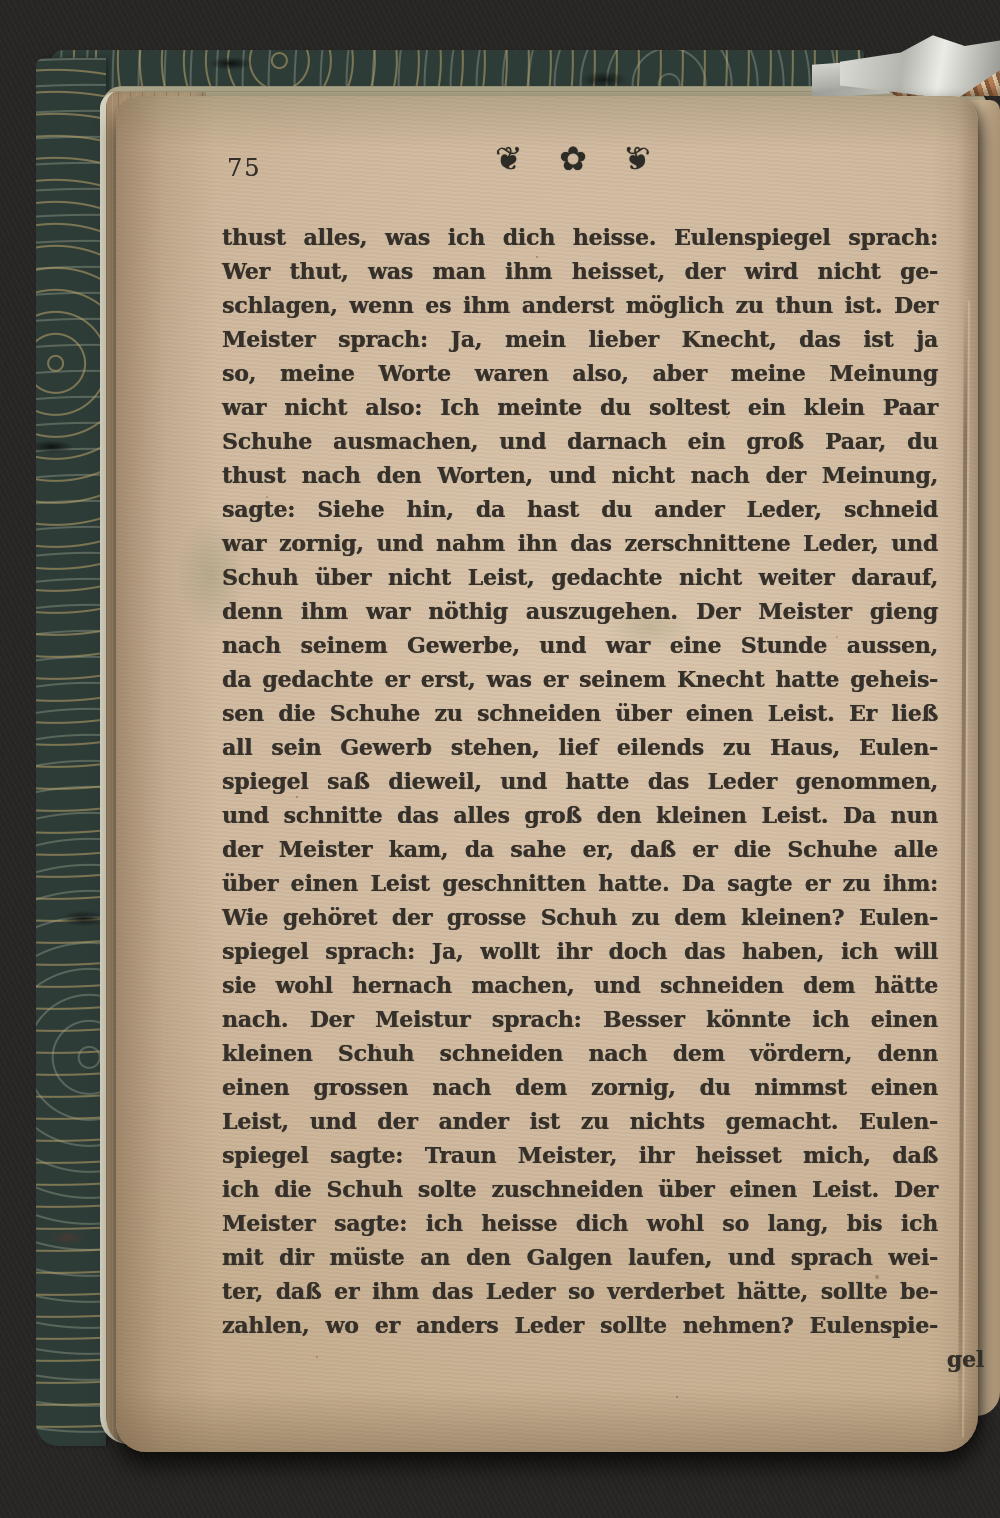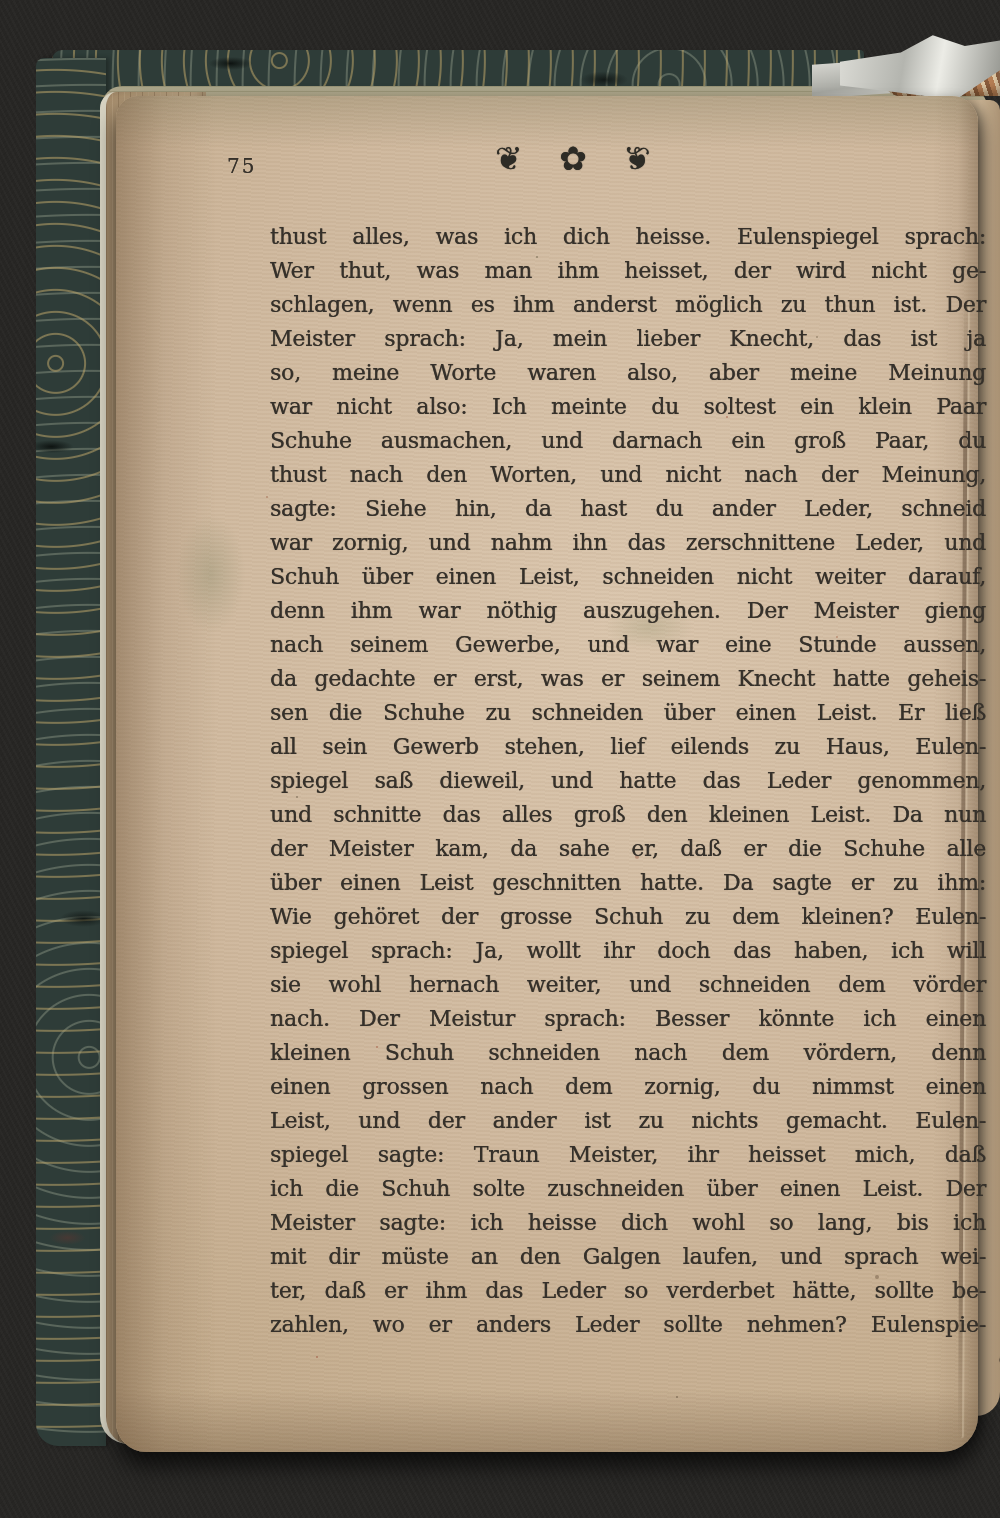--- a/index.html
+++ b/index.html
@@ -115,38 +115,37 @@
   .smudge-b{left:60px;top:418px;width:70px;height:120px;background:radial-gradient(ellipse, rgba(95,110,75,.22), transparent 70%);}
   .crease{
     position:absolute;left:961px;top:300px;width:4px;height:1138px;border-radius:2px;
     background:linear-gradient(180deg, transparent, rgba(80,60,42,.45) 12%, rgba(80,60,42,.4) 86%, transparent);
     box-shadow:2px 0 1px rgba(240,226,200,.3);
     transform:rotate(.3deg);
   }
   
   .page-number{
     position:absolute;left:227px;top:154px;
-    font-size:20px;color:var(--ink);letter-spacing:2px;
+    font-size:24px;color:var(--ink);letter-spacing:2px;
     text-shadow:0 0 .6px rgba(53,48,42,.7);
   }
   .ornaments{
     position:absolute;left:448px;top:142px;width:250px;text-align:center;
     font-family:"DejaVu Sans","Liberation Sans",sans-serif;
     font-size:33px;color:#2d2b25;line-height:1;
     text-shadow:0 0 1px rgba(45,43,37,.8);
   }
   .ornaments span{display:inline-block;margin:0 13px;}
   .ornaments .flip{transform:scaleX(-1);}
   
   .text-block{
     position:absolute;left:222px;top:220px;width:716px;
-    font-size:22px;font-weight:normal;line-height:34px;color:var(--ink);
+    font-size:22px;font-weight:bold;line-height:34px;color:var(--ink);
     letter-spacing:-0.2px;
     text-shadow:0.4px 0.4px 0 rgba(50,46,38,.55), 0 0 .7px rgba(50,46,38,.45);
-    margin-left:48px;
   }
   .line{
     height:34px;white-space:normal;
     text-align:justify;text-align-last:justify;
   }
   .catchword{
     height:34px;text-align:left;text-align-last:right;margin-right:-46px;
   }
 </style>
 </head>
@@ -186,33 +185,33 @@
         <div class="line">thust alles, was ich dich heisse.  Eulenspiegel sprach:</div>
         <div class="line">Wer thut, was man ihm heisset, der wird nicht ge-</div>
         <div class="line">schlagen, wenn es ihm anderst möglich zu thun ist. Der</div>
         <div class="line">Meister sprach: Ja, mein lieber Knecht, das ist ja</div>
         <div class="line">so, meine Worte waren also, aber meine Meinung</div>
         <div class="line">war nicht also: Ich meinte du soltest ein klein Paar</div>
         <div class="line">Schuhe ausmachen, und darnach ein groß Paar, du</div>
         <div class="line">thust nach den Worten, und nicht nach der Meinung,</div>
         <div class="line">sagte: Siehe hin, da hast du ander Leder, schneid</div>
         <div class="line">war zornig, und nahm ihn das zerschnittene Leder, und</div>
-        <div class="line">Schuh über einen Leist, schneiden nicht weiter darauf,</div>
+        <div class="line">Schuh über nicht Leist, gedachte nicht weiter darauf,</div>
         <div class="line">denn ihm war nöthig auszugehen.  Der Meister gieng</div>
         <div class="line">nach seinem Gewerbe, und war eine Stunde aussen,</div>
         <div class="line">da gedachte er erst, was er seinem Knecht hatte geheis-</div>
         <div class="line">sen die Schuhe zu schneiden über einen Leist.  Er ließ</div>
         <div class="line">all sein Gewerb stehen, lief eilends zu Haus, Eulen-</div>
         <div class="line">spiegel saß dieweil, und hatte das Leder genommen,</div>
         <div class="line">und schnitte das alles groß den kleinen Leist.  Da nun</div>
         <div class="line">der Meister kam, da sahe er, daß er die Schuhe alle</div>
         <div class="line">über einen Leist geschnitten hatte. Da sagte er zu ihm:</div>
         <div class="line">Wie gehöret der grosse Schuh zu dem kleinen? Eulen-</div>
         <div class="line">spiegel sprach: Ja, wollt ihr doch das haben, ich will</div>
-        <div class="line">sie wohl hernach weiter, und schneiden dem vörder</div>
+        <div class="line">sie wohl hernach machen, und schneiden dem hätte</div>
         <div class="line">nach.  Der Meistur sprach: Besser könnte ich einen</div>
         <div class="line">kleinen Schuh schneiden nach dem vördern, denn</div>
         <div class="line">einen grossen nach dem zornig, du nimmst einen</div>
         <div class="line">Leist, und der ander ist zu nichts gemacht.  Eulen-</div>
         <div class="line">spiegel sagte: Traun Meister, ihr heisset mich, daß</div>
         <div class="line">ich die Schuh solte zuschneiden über einen Leist.  Der</div>
         <div class="line">Meister sagte: ich heisse dich wohl so lang, bis ich</div>
         <div class="line">mit dir müste an den Galgen laufen, und sprach wei-</div>
         <div class="line">ter, daß er ihm das Leder so verderbet hätte, sollte be-</div>
         <div class="line">zahlen, wo er anders Leder sollte nehmen? Eulenspie-</div>

